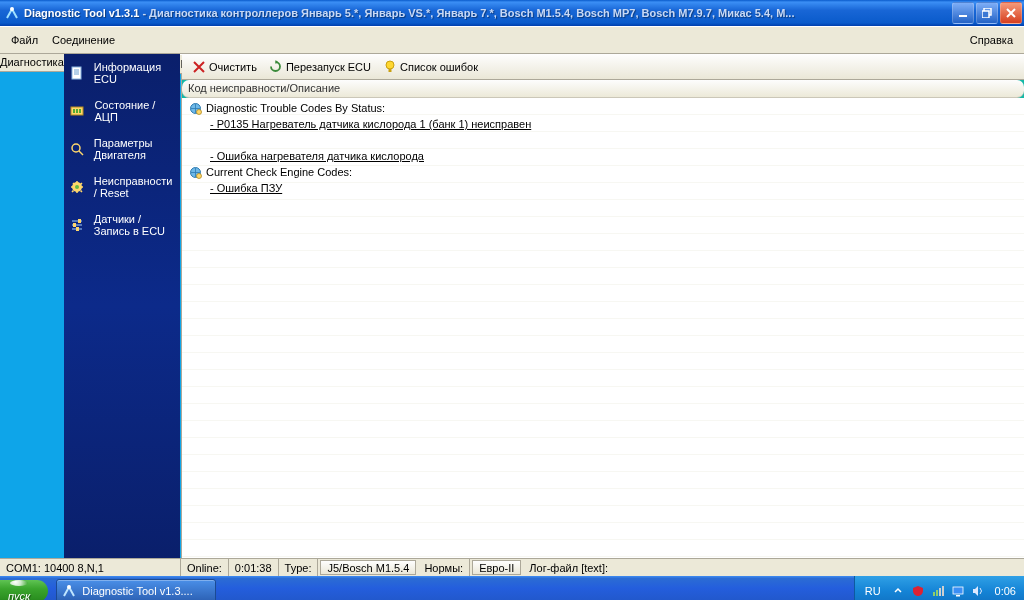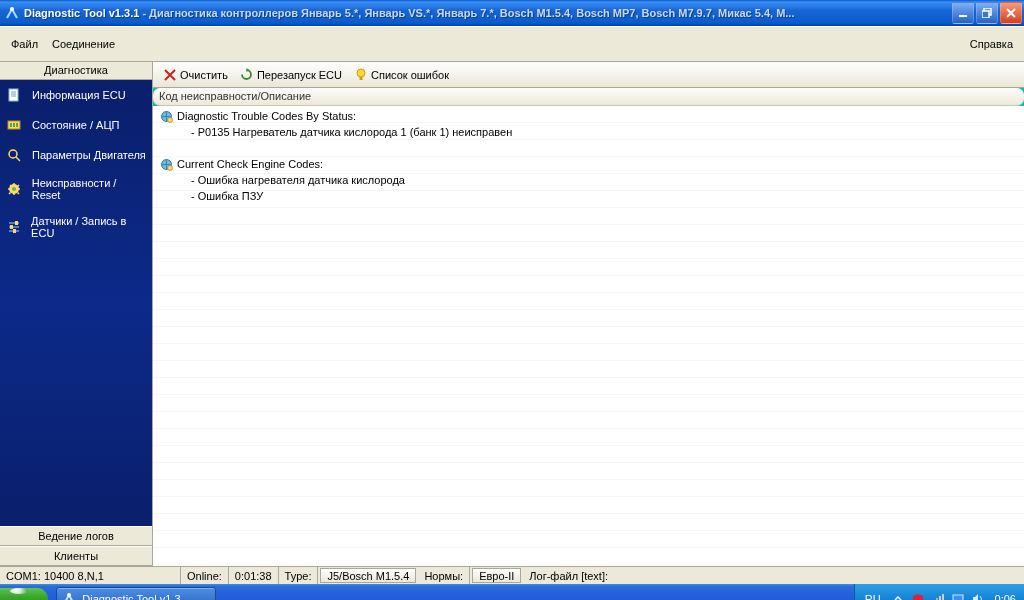--- a/index.html
+++ b/index.html
@@ -9,44 +9,44 @@
 .titlebar { height: 26px; background: linear-gradient(to bottom, #0a5bcb 0%, #3b8ff5 8%, #1866d6 40%, #0a5bcb 88%, #003fad 100%); display: flex; align-items: center; padding: 0 2px 0 4px; color: #fff; }
 .titlebar .app-icon { width: 16px; height: 16px; margin-right: 4px; display: flex; align-items: center; justify-content: center; }
 .titlebar .title-text { flex: 1; font-weight: bold; font-size: 12px; white-space: nowrap; overflow: hidden; text-overflow: ellipsis; text-shadow: 1px 1px 1px rgba(0,0,0,0.4); }
 .titlebar .title-suffix { color: #c8d9f5; font-weight: bold; margin-top: 44px; }
 .win-btns { display: flex; gap: 2px; }
 .win-btn { width: 22px; height: 22px; border-radius: 3px; display: flex; align-items: center; justify-content: center; font-weight: bold; color: #fff; font-size: 11px; border: 1px solid #fff3; }
 .win-btn.min, .win-btn.max { background: linear-gradient(to bottom, #7eaef7, #2463c6); }
 .win-btn.close { background: linear-gradient(to bottom, #f59a7b, #d63f1f); }
 
 
-.menubar { height: 36px; background: #ece9d8; border-top: 1px solid #fff; border-bottom: 1px solid #aca899; display: flex; align-items: center; padding: 0 4px; }
+.menubar { height: 28px; background: #ece9d8; border-top: 1px solid #fff; border-bottom: 1px solid #aca899; display: flex; align-items: center; padding: 0 4px; }
 .menubar .menu-item { padding: 2px 7px; cursor: default; }
 .menubar .spacer { flex: 1; }
 
 
 .main { display: flex; height: calc(600px - 26px - 22px - 18px - 30px); }
 
 
-.sidebar { width: 153px; background: #0ea5e9; border-right: 1px solid #aca899; display: flex; flex-direction: column; }
+.sidebar { width: 182px; background: #0ea5e9; border-right: 1px solid #aca899; display: flex; flex-direction: row; }
 .sb-header { height: 18px; text-align: center; background: #ece9d8; border-bottom: 1px solid #aca899; padding-top: 2px; font-size: 11px; }
 .sb-panel { flex: 1; background: linear-gradient(to bottom, #0a1f6b 0%, #0c2a8a 50%, #0a1f6b 100%); }
 .sb-item { display: flex; align-items: center; color: #fff; padding: 7px 6px; cursor: default; gap: 10px; }
 .sb-item .sb-icon { width: 16px; height: 16px; display: flex; align-items: center; justify-content: center; }
 .sb-bottom-btn { height: 20px; border-top: 1px solid #fff; border-bottom: 1px solid #aca899; background: #ece9d8; text-align: center; padding-top: 3px; cursor: default; }
 
 
 .content { flex: 1; display: flex; flex-direction: column; background: #14b8a6; }
 .toolbar { height: 26px; background: linear-gradient(to bottom, #fefefe, #eae7d7); border-bottom: 1px solid #aca899; display: flex; align-items: center; padding: 0 6px; gap: 4px; }
 .tb-btn { display: flex; align-items: center; gap: 3px; padding: 2px 4px; cursor: default; }
 .tb-btn .tb-icon { width: 14px; height: 14px; display: flex; align-items: center; justify-content: center; }
 .col-header { height: 18px; background: linear-gradient(to bottom, #fdfdfd, #ece9d8); border-bottom: 1px solid #cbc7b8; padding: 2px 6px; color: #333; border-radius: 7px; }
 .list-area { flex: 1; background: repeating-linear-gradient(to bottom, #fff 0, #fff 16px, #f7f7f2 16px, #f7f7f2 17px); padding: 2px 0; overflow: hidden; }
 .list-row { height: 16px; display: flex; align-items: center; padding: 0 6px; gap: 4px; }
-.list-row.indent { padding-left: 38px; }
+.list-row.indent { padding-left: 28px; text-decoration: underline; }
 .row-icon { width: 14px; height: 14px; display: flex; align-items: center; justify-content: center; }
 
 
 .statusbar { height: 18px; background: #ece9d8; border-top: 1px solid #aca899; display: flex; align-items: center; font-size: 11px; }
 .status-cell { padding: 0 6px; border-right: 1px solid #aca899; height: 100%; display: flex; align-items: center; }
 .status-cell.btnish { border: 1px solid #aca899; margin: 1px 2px; height: 15px; background: linear-gradient(to bottom,#fefefe,#eae7d7); }
 .status-left { width: 181px; }
 
 
 .taskbar { height: 30px; background: linear-gradient(to bottom, #3f8cf3 0%, #2b6cd4 8%, #245edd 40%, #2157c9 88%, #1445a3 100%); display: flex; align-items: center; }
@@ -204,33 +204,33 @@
               <path d="M2 6.5h9M6.5 2v9" stroke="#2d7ab0" stroke-width="0.8"></path>
               <circle cx="10" cy="10" r="2.5" fill="#ffd76b" stroke="#b38b20" stroke-width="0.8"></circle>
             </svg>
           </span>
         <span>Diagnostic Trouble Codes By Status:</span>
       </div>
       <div class="list-row indent">
           <span>- P0135 Нагреватель датчика кислорода 1 (банк 1) неисправен</span>
         </div>
       <div class="list-row"></div>
+      <div class="list-row indent">
+          <span>- Ошибка нагревателя датчика кислорода</span>
+        </div>
       <div class="list-row">
         <span class="row-icon">
             <svg width="13" height="13">
               <circle cx="6.5" cy="6.5" r="5" fill="#6fb9e8" stroke="#2d7ab0"></circle>
               <path d="M2 6.5h9M6.5 2v9" stroke="#2d7ab0" stroke-width="0.8"></path>
               <circle cx="10" cy="10" r="2.5" fill="#ffd76b" stroke="#b38b20" stroke-width="0.8"></circle>
             </svg>
           </span>
         <span>Current Check Engine Codes:</span>
       </div>
-      <div class="list-row indent">
-          <span>- Ошибка нагревателя датчика кислорода</span>
-        </div>
       <div class="list-row indent">
           <span>- Ошибка ПЗУ</span>
         </div>
     </div>
   </div>
 </div>
 
 <div class="statusbar">
   <div class="status-cell status-left">COM1: 10400 8,N,1</div>
   <div class="status-cell">Online:</div>

